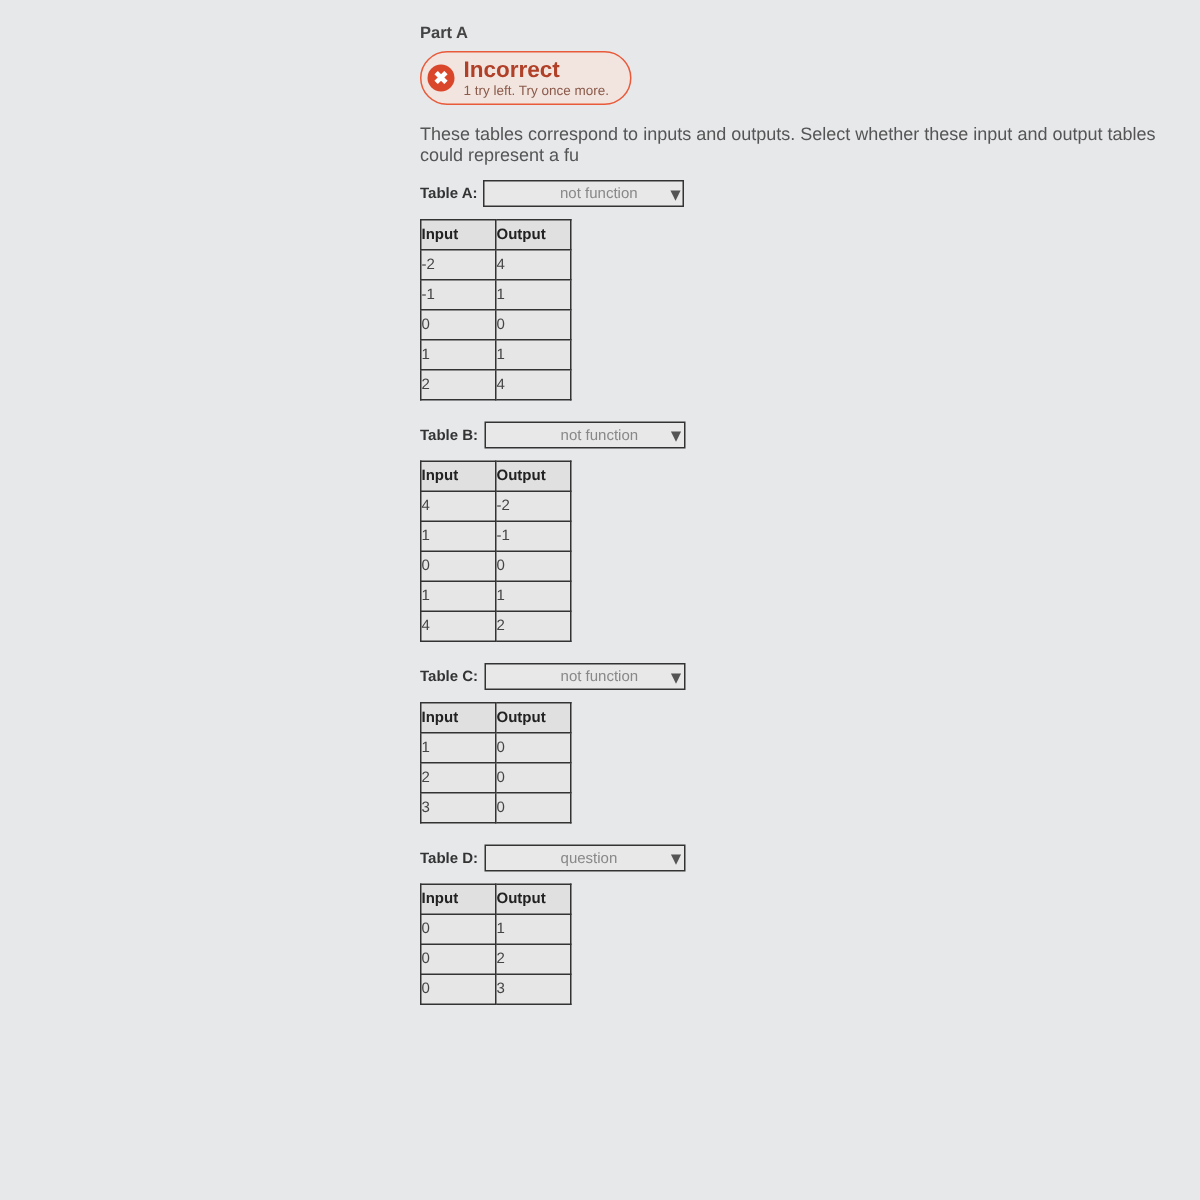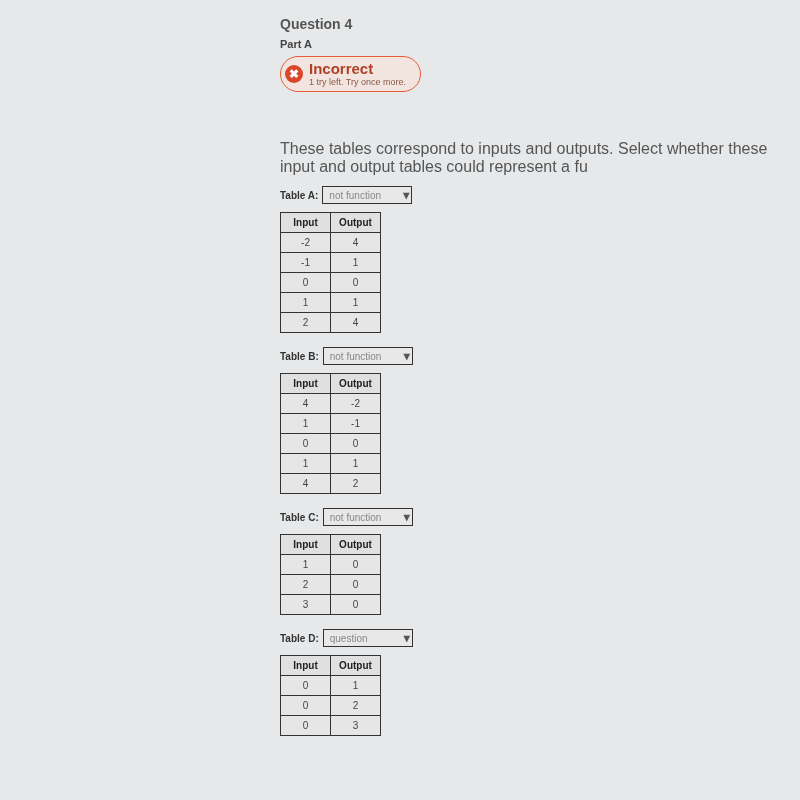--- a/index.html
+++ b/index.html
@@ -49,24 +49,23 @@
       justify-content: center;
       color: #fff;
       font-size: 12px;
       font-weight: bold;
       margin-right: 6px;
     }
     .feedback-text { display: inline-block; }
     .feedback-main { color: #b04028; font-size: 15px; font-weight: 600; display: block; line-height: 1.1; }
     .feedback-sub { color: #8a5a4a; font-size: 9px; display: block; line-height: 1.1; }
     .prompt-text {
-      font-size: 16px;
+      font-size: 12px;
       color: #555;
       margin-bottom: 10px;
-      margin-top: 36px;
     }
     .table-block { margin-bottom: 14px; }
     .table-label {
       font-size: 10px;
       font-weight: 600;
       color: #333;
       display: inline-block;
       margin-right: 4px;
     }
     .select-wrap {
@@ -75,52 +74,52 @@
       border: 1px solid #333;
       background: #e8e8e8;
       height: 18px;
       padding: 0 2px 0 6px;
       margin-bottom: 8px;
     }
     .select-value {
       font-size: 10px;
       color: #888;
       min-width: 70px;
+      margin-left: 44px;
     }
     .chevron {
       margin-left: 4px;
       font-size: 12px;
       color: #555;
       font-weight: bold;
     }
     table.data {
       border-collapse: collapse;
       border: 1.5px solid #333;
       background: #e6e6e6;
     }
     table.data th, table.data td {
       border: 1px solid #333;
       width: 50px;
       height: 20px;
-      text-align: center;
+      text-align: left;
       font-size: 10px;
       color: #444;
       font-weight: normal;
     }
     table.data th {
       font-weight: 600;
       color: #222;
       background: #e0e0e0;
     }
   </style>
 </head>
 <body>
 
 <div>
-  <div class="question-title">Question 4</div>
   <div class="part-label">Part A</div>
 
   <div class="feedback-pill">
     <span class="feedback-icon">✖</span>
     <span class="feedback-text">
       <span class="feedback-main">Incorrect</span>
       <span class="feedback-sub">1 try left. Try once more.</span>
     </span>
   </div>
 

